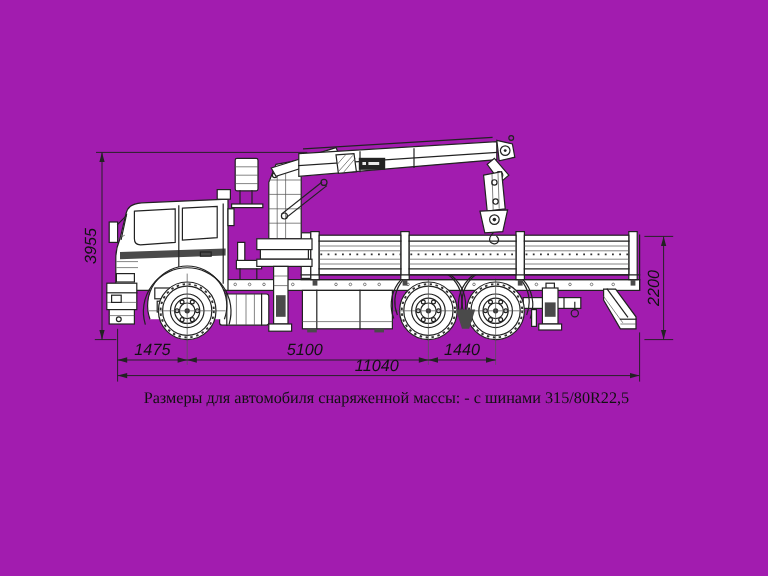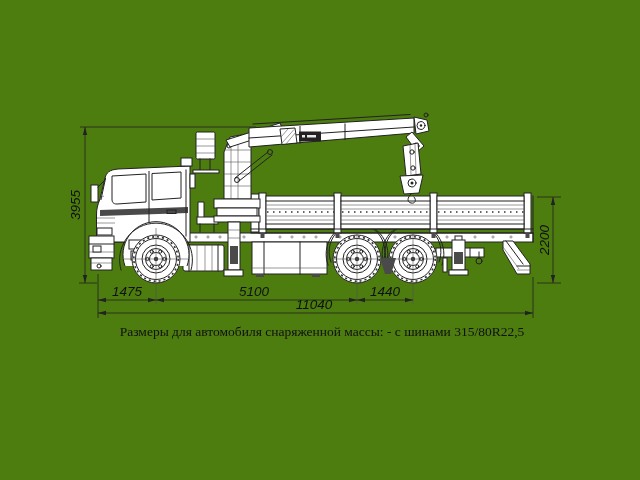--- a/index.html
+++ b/index.html
@@ -1,16 +1,16 @@
 <!DOCTYPE html>
 <html><head>
 <meta charset="utf-8">
 <style>
   html,body{margin:0;padding:0;background:#fff;}
-  .page{position:relative;width:640px;height:480px;background:#4d7c0f;overflow:hidden;}
+  .page{position:relative;width:640px;height:480px;background:#a21caf;overflow:hidden;}
   svg{position:absolute;left:0;top:0;}
   .ln{stroke:#222;fill:none;stroke-width:1;stroke-linecap:square;}
   .fw{fill:#ffffff;stroke:#222;stroke-width:1;}
   .thin{stroke:#555;stroke-width:.6;fill:none;}
   .dim{stroke:#222;stroke-width:.8;fill:none;}
   .arr{fill:#222;stroke:none;}
   .dk{fill:#4a4a4a;stroke:none;}
   text.dimlbl{font:italic 13.5px "Liberation Sans",sans-serif;fill:#111;}
   text.cap{font:13.5px "Liberation Serif",serif;fill:#111;}
 </style>

